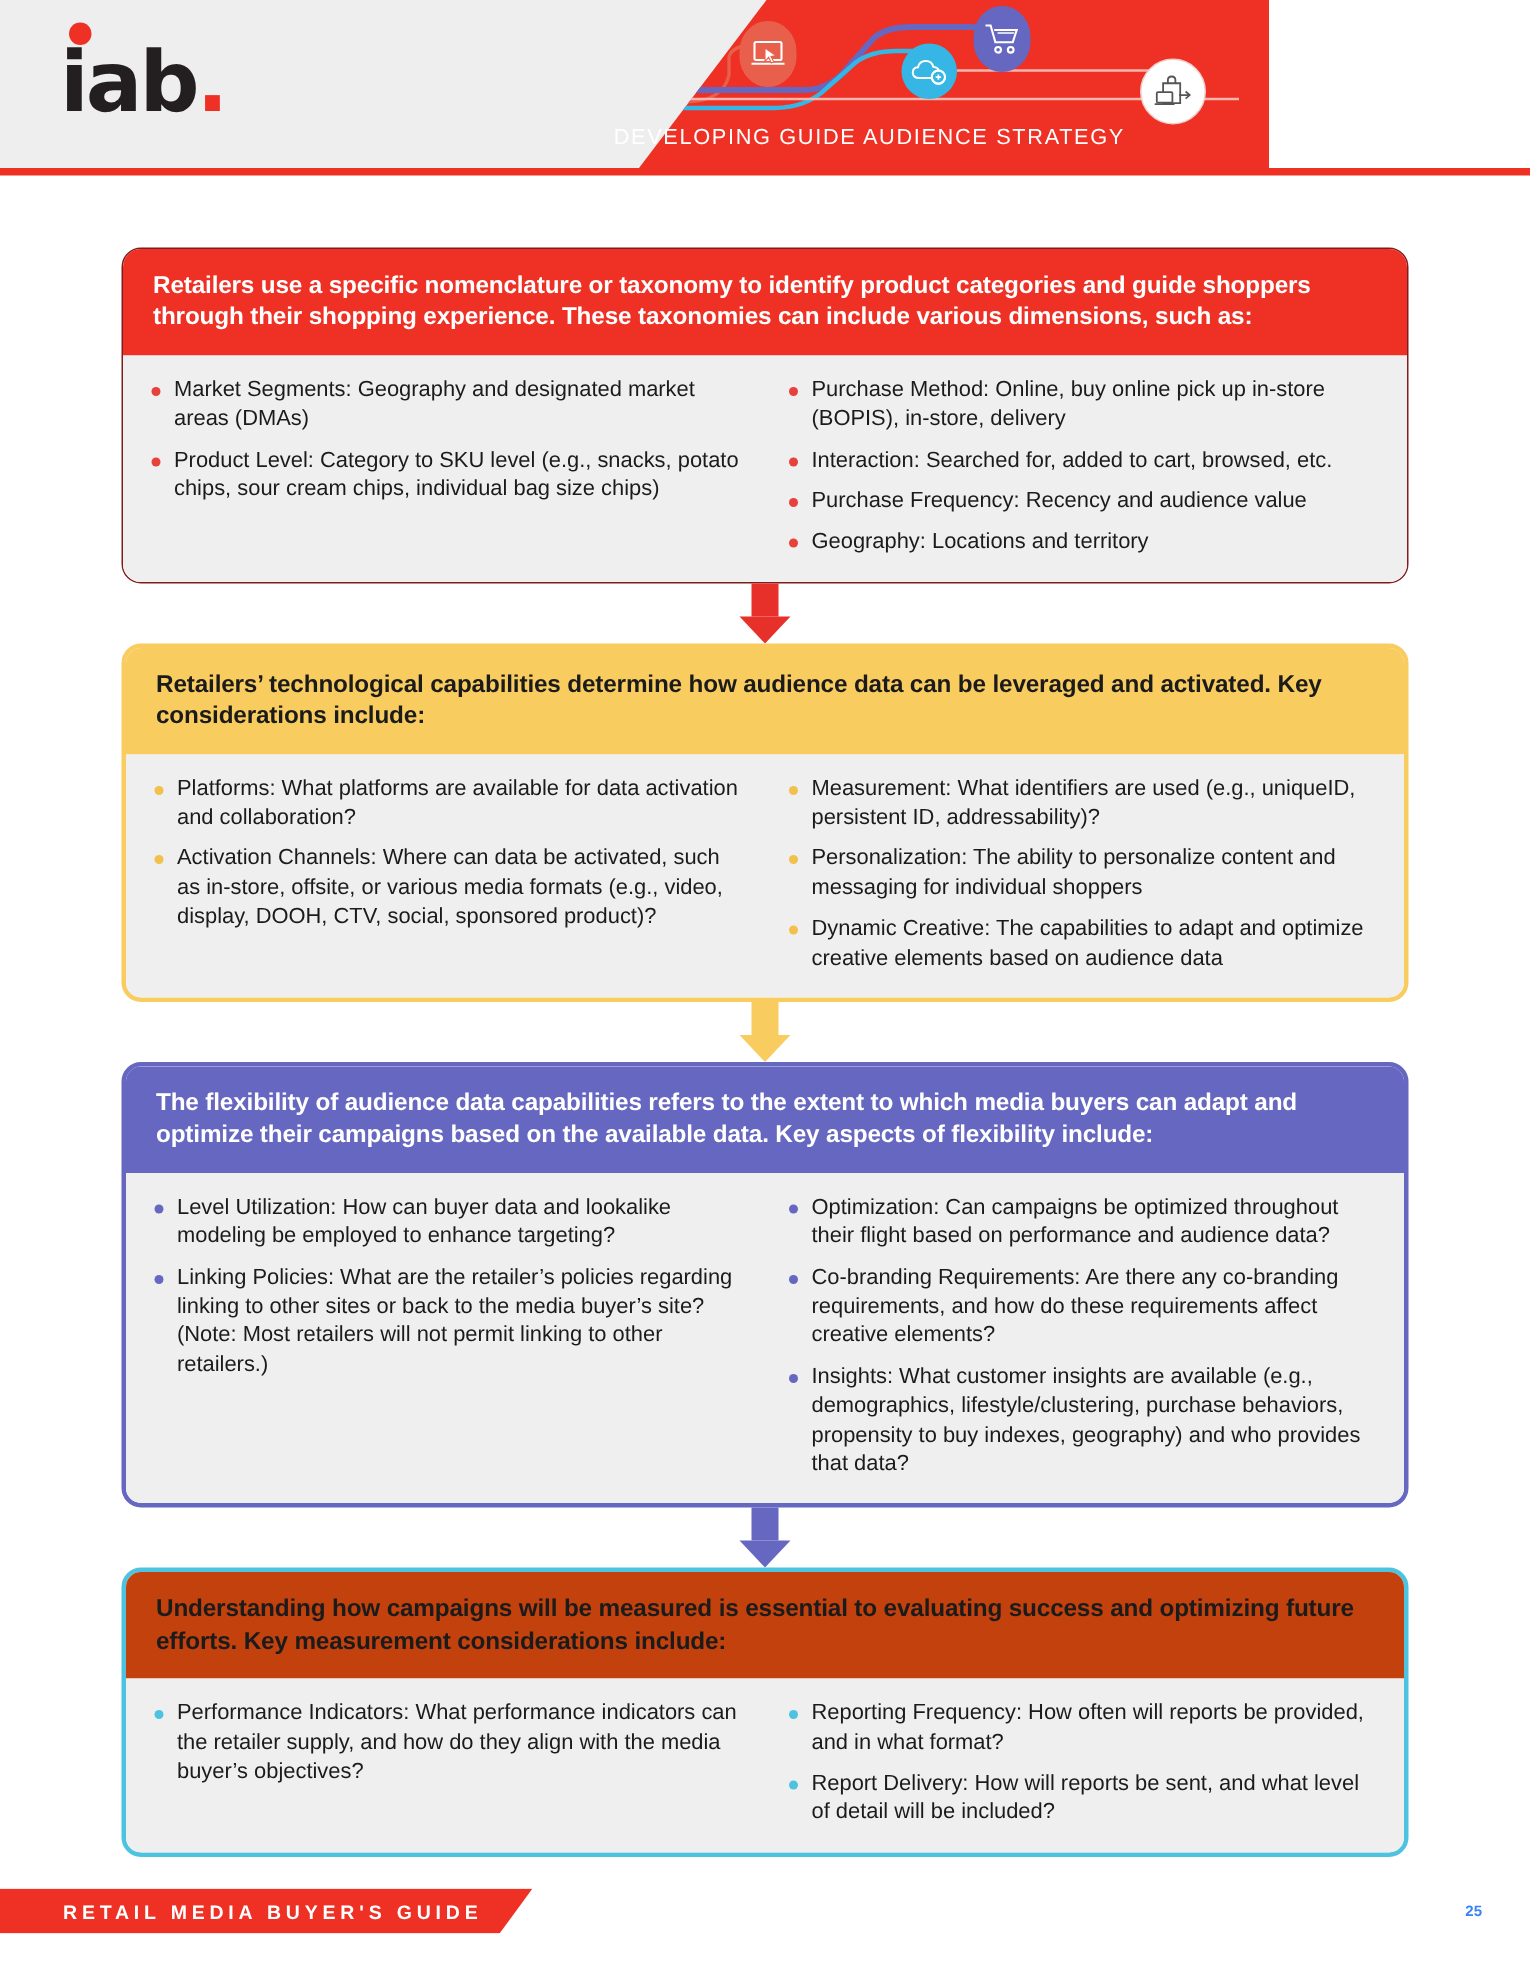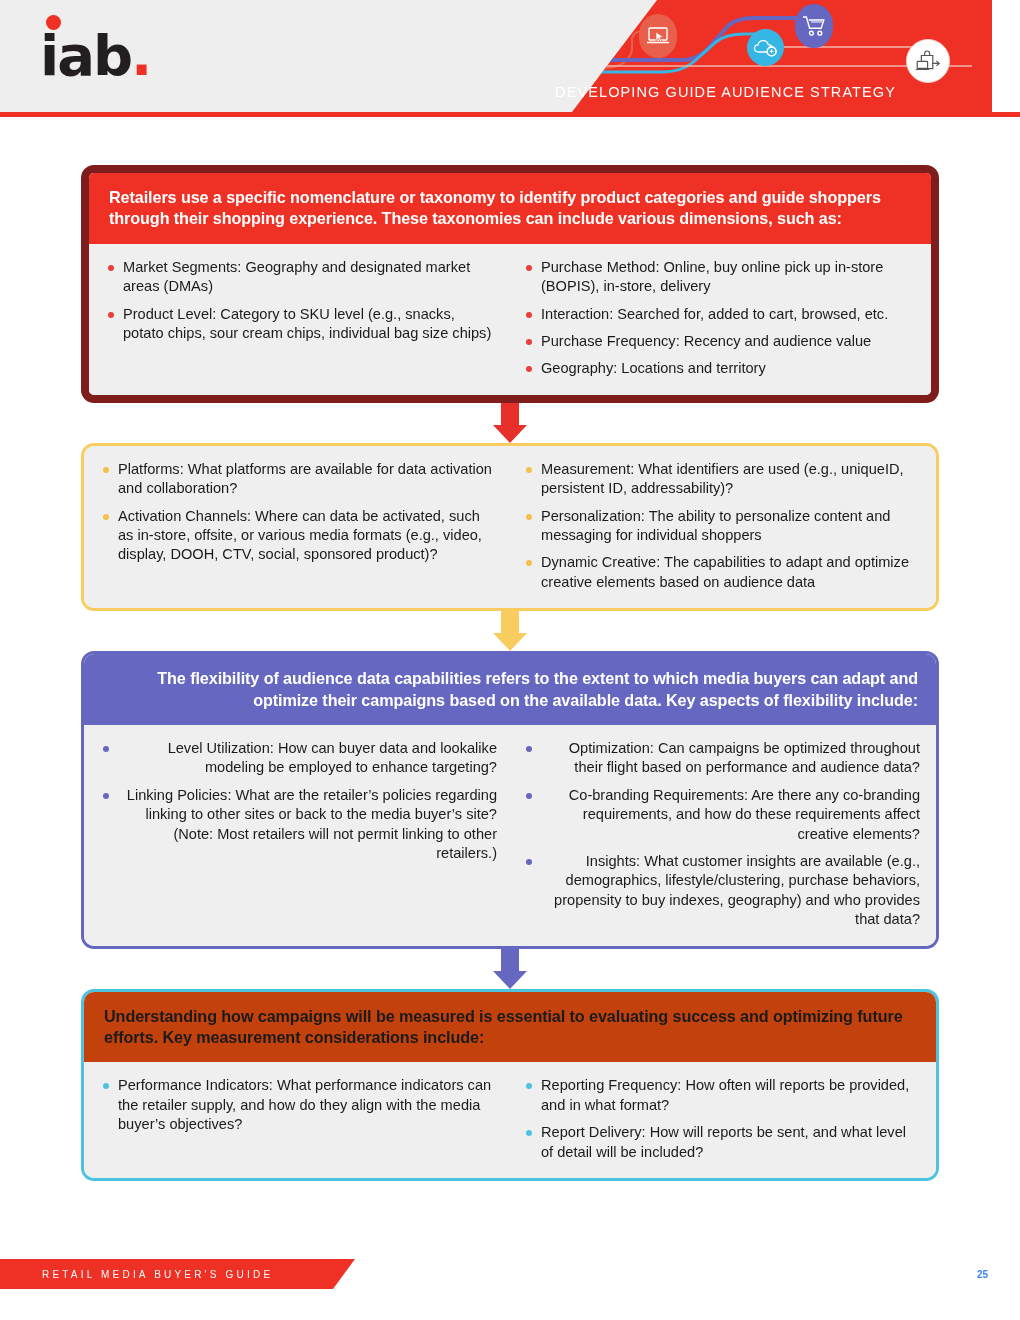--- a/index.html
+++ b/index.html
@@ -7,21 +7,21 @@
     width:1020px;height:1320px;
     background:#ffffff;
     font-family:"Liberation Sans", sans-serif;
     -webkit-font-smoothing:antialiased;
     overflow:hidden;
     position:relative;
   }
 
   
   .header{
-    position:absolute;left:0;top:0;width:992px;height:112px;
+    position:absolute;left:0;top:0;width:846px;height:112px;
     background:#eeeeee;overflow:hidden;
   }
   .header-red{
     position:absolute;right:0;top:0;width:460px;height:112px;
     background:#ee3124;
     clip-path:polygon(125px 0, 460px 0, 460px 112px, 40px 112px);
   }
   .logo{
     position:absolute;left:40px;top:28px;
     font-size:56px;font-weight:bold;color:#231f20;
@@ -86,29 +86,29 @@
     color:#1b1b1b;
   }
   ul.blist li:last-child{margin-bottom:0;}
   ul.blist li:before{
     content:"";position:absolute;left:3px;top:7px;
     width:6px;height:6px;border-radius:50%;
     background:var(--bullet);
   }
 
   
-  .card.red{border:8px solid #7f1d1d;}
+  .card.red{border:1px solid #7f1d1d;}
   .card.red .card-head{background:#ee3124;color:#ffffff;}
   .card.red{--bullet:#e8403a;}
 
   .card.yellow{border:3px solid #f9cc5f;}
   .card.yellow .card-head{background:#f9cc5f;color:#1b1b1b;}
   .card.yellow{--bullet:#f2c14b;}
 
-  .card.purple{border:3px solid #6667c0;text-align:right;}
+  .card.purple{border:3px solid #6667c0;}
   .card.purple .card-head{background:#6667c0;color:#ffffff;}
   .card.purple{--bullet:#6667c0;}
 
   .card.cyan{border:3px solid #4ec3e0;}
   .card.cyan .card-head{background:#c2410c;color:#1b1b1b;}
   .card.cyan{--bullet:#4ec3e0;}
 
   
   .arrow-wrap{
     width:858px;margin:0 auto;height:40px;position:relative;
@@ -135,21 +135,21 @@
 
   
   .footer{position:absolute;left:0;bottom:0;width:1020px;height:78px;}
   .footer-banner{
     position:absolute;left:0;top:17px;height:30px;width:355px;
     background:#ee3124;
     clip-path:polygon(0 0, 355px 0, 333px 30px, 0 30px);
     display:flex;align-items:center;
   }
   .footer-banner span{
-    color:#ffffff;font-size:10px;font-weight:normal;
+    color:#ffffff;font-size:13px;font-weight:bold;
     letter-spacing:3.2px;margin-left:42px;
   }
   .page-num{
     position:absolute;right:32px;top:17px;height:30px;
     display:flex;align-items:center;
     font-size:10px;font-weight:bold;color:#3b82f6;text-align:center;
   }
 </style>
 </head>
 <body>
@@ -243,20 +243,21 @@
   </div>
 
   <div class="arrow-wrap">
     <div class="arrow red">
       <div class="stem"></div>
         <div class="tip"></div>
     </div>
   </div>
 
   <div class="card yellow">
+    <div class="card-head">Retailers’ technological capabilities determine how audience data can be leveraged and activated. Key considerations include:</div>
     <div class="card-body">
       <div class="col">
         <ul class="blist">
           <li>Platforms: What platforms are available for data activation and collaboration?</li>
           <li>Activation Channels: Where can data be activated, such as in-store, offsite, or various media formats (e.g., video, display, DOOH, CTV, social, sponsored product)?</li>
         </ul>
       </div>
       <div class="col">
         <ul class="blist">
           <li>Measurement: What identifiers are used (e.g., uniqueID, persistent ID, addressability)?</li>

